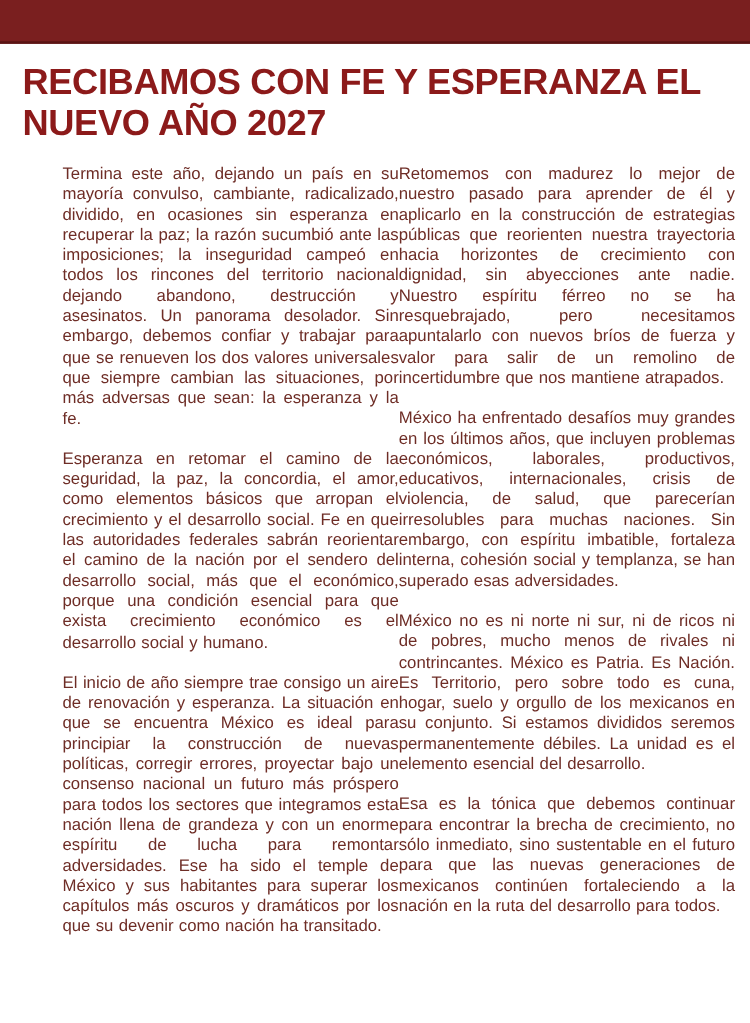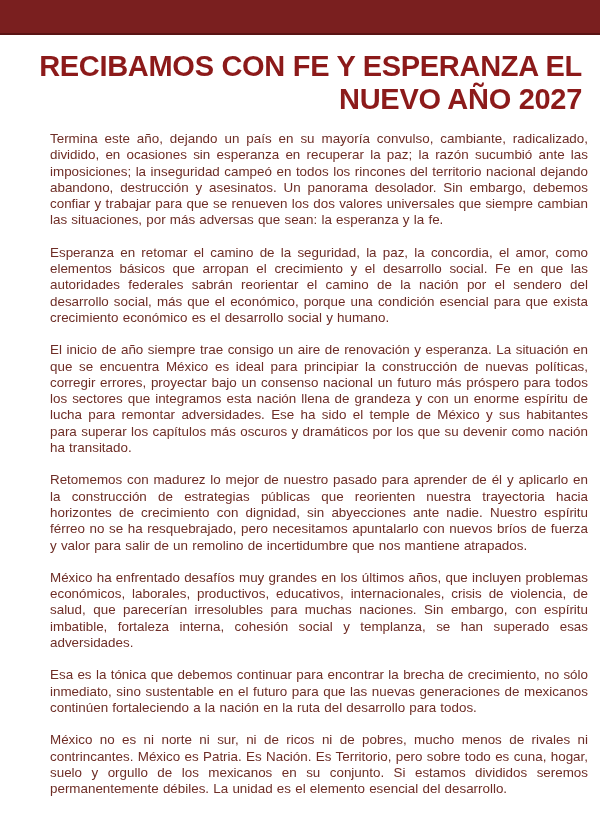--- a/index.html
+++ b/index.html
@@ -25,32 +25,31 @@
     background: var(--page-bg);
   }
   .top-bar {
     width: 100%;
     height: 35px;
     background: var(--bar);
     border-bottom: 2px solid var(--bar-dark);
   }
   .title {
     margin: 15px 18px 0 18px;
-    text-align: right;
+    text-align: left;
     color: var(--title);
     font-size: 29px;
     line-height: 33px;
     font-weight: bold;
     letter-spacing: -0.3px;
   }
   .title-line { display: block; }
   .content {
     display: flex;
     padding: 15px 12px 0 50px;
-    flex-direction: column;
   }
   .column {
     flex: 1 1 0;
     min-width: 0;
   }
   .column p {
     margin: 0 0 16px 0;
     color: var(--body);
     font-size: 13.4px;
     line-height: 16.3px;
@@ -74,19 +73,19 @@
 
     <div class="column">
       <p>Termina este año, dejando un país en su mayoría convulso, cambiante, radicalizado, dividido, en ocasiones sin esperanza en recuperar la paz; la razón sucumbió ante las imposiciones; la inseguridad campeó en todos los rincones del territorio nacional dejando abandono, destrucción y asesinatos. Un panorama desolador. Sin embargo, debemos confiar y trabajar para que se renueven los dos valores universales que siempre cambian las situaciones, por más adversas que sean: la esperanza y la fe.</p>
       <p>Esperanza en retomar el camino de la seguridad, la paz, la concordia, el amor, como elementos básicos que arropan el crecimiento y el desarrollo social. Fe en que las autoridades federales sabrán reorientar el camino de la nación por el sendero del desarrollo social, más que el económico, porque una condición esencial para que exista crecimiento económico es el desarrollo social y humano.</p>
       <p>El inicio de año siempre trae consigo un aire de renovación y esperanza. La situación en que se encuentra México es ideal para principiar la construcción de nuevas políticas, corregir errores, proyectar bajo un consenso nacional un futuro más próspero para todos los sectores que integramos esta nación llena de grandeza y con un enorme espíritu de lucha para remontar adversidades. Ese ha sido el temple de México y sus habitantes para superar los capítulos más oscuros y dramáticos por los que su devenir como nación ha transitado.</p>
     </div>
 
     <div class="column">
       <p>Retomemos con madurez lo mejor de nuestro pasado para aprender de él y aplicarlo en la construcción de estrategias públicas que reorienten nuestra trayectoria hacia horizontes de crecimiento con dignidad, sin abyecciones ante nadie. Nuestro espíritu férreo no se ha resquebrajado, pero necesitamos apuntalarlo con nuevos bríos de fuerza y valor para salir de un remolino de incertidumbre que nos mantiene atrapados.</p>
       <p>México ha enfrentado desafíos muy grandes en los últimos años, que incluyen problemas económicos, laborales, productivos, educativos, internacionales, crisis de violencia, de salud, que parecerían irresolubles para muchas naciones. Sin embargo, con espíritu imbatible, fortaleza interna, cohesión social y templanza, se han superado esas adversidades.</p>
+      <p>México no es ni norte ni sur, ni de ricos ni de pobres, mucho menos de rivales ni contrincantes. México es Patria. Es Nación. Es Territorio, pero sobre todo es cuna, hogar, suelo y orgullo de los mexicanos en su conjunto. Si estamos divididos seremos permanentemente débiles. La unidad es el elemento esencial del desarrollo.</p>
       <p>Esa es la tónica que debemos continuar para encontrar la brecha de crecimiento, no sólo inmediato, sino sustentable en el futuro para que las nuevas generaciones de mexicanos continúen fortaleciendo a la nación en la ruta del desarrollo para todos.</p>
-      <p>México no es ni norte ni sur, ni de ricos ni de pobres, mucho menos de rivales ni contrincantes. México es Patria. Es Nación. Es Territorio, pero sobre todo es cuna, hogar, suelo y orgullo de los mexicanos en su conjunto. Si estamos divididos seremos permanentemente débiles. La unidad es el elemento esencial del desarrollo.</p>
     </div>
 
   </div>
 
 </div>
 
 </body></html>

